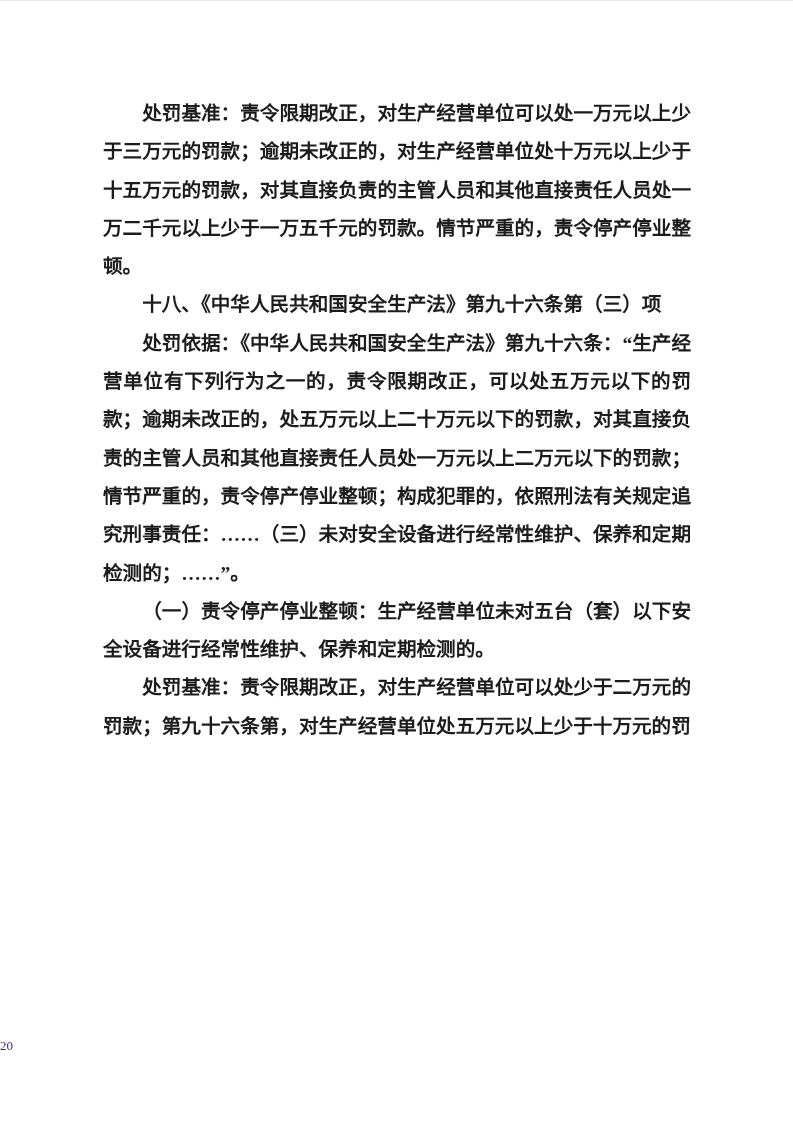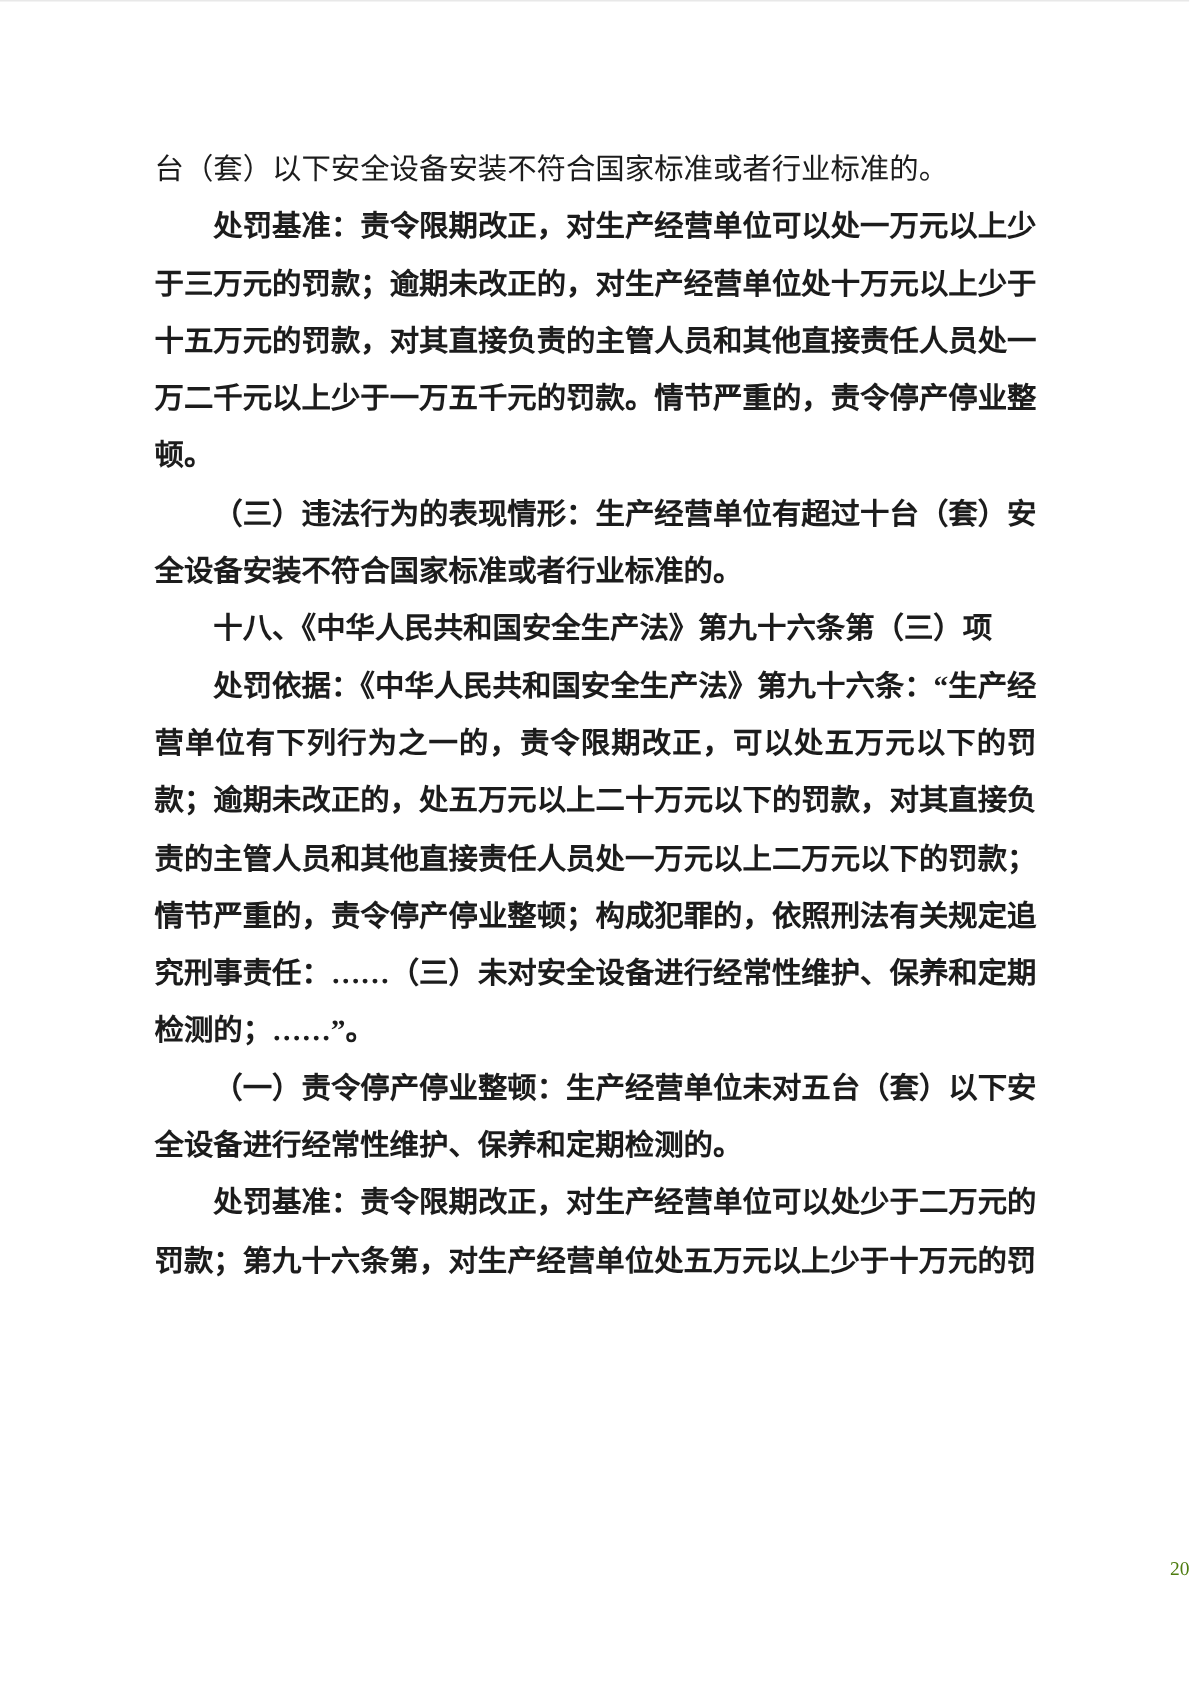--- a/index.html
+++ b/index.html
@@ -34,36 +34,34 @@
     letter-spacing: 0;
   }
   .para { margin: 0; }
   .indent { text-indent: 2em; font-weight: bold; }
   .heading { font-weight: bold; }
   .footer {
     position: absolute;
     top: 1037px;
     left: 0;
     width: 100%;
-    text-align: right;
+    text-align: left;
     font-size: 13px;
-    color: #4d7c0f;
+    color: #4c1d95;
     line-height: 18px;
   }
 </style>
 </head>
 <body>
 
 <div class="page">
   <div class="page-top-edge"></div>
 
   <div class="content">
-    <p class="para">台（套）以下安全设备安装不符合国家标准或者行业标准的。</p>
     <p class="para indent">处罚基准：责令限期改正，对生产经营单位可以处一万元以上少于三万元的罚款；逾期未改正的，对生产经营单位处十万元以上少于十五万元的罚款，对其直接负责的主管人员和其他直接责任人员处一万二千元以上少于一万五千元的罚款。情节严重的，责令停产停业整顿。</p>
-    <p class="para indent">（三）违法行为的表现情形：生产经营单位有超过十台（套）安全设备安装不符合国家标准或者行业标准的。</p>
     <p class="para indent heading">十八、《中华人民共和国安全生产法》第九十六条第（三）项</p>
     <p class="para indent">处罚依据：《中华人民共和国安全生产法》第九十六条：“生产经营单位有下列行为之一的，责令限期改正，可以处五万元以下的罚款；逾期未改正的，处五万元以上二十万元以下的罚款，对其直接负责的主管人员和其他直接责任人员处一万元以上二万元以下的罚款；情节严重的，责令停产停业整顿；构成犯罪的，依照刑法有关规定追究刑事责任：……（三）未对安全设备进行经常性维护、保养和定期检测的；……”。</p>
     <p class="para indent">（一）责令停产停业整顿：生产经营单位未对五台（套）以下安全设备进行经常性维护、保养和定期检测的。</p>
     <p class="para indent">处罚基准：责令限期改正，对生产经营单位可以处少于二万元的罚款；第九十六条第，对生产经营单位处五万元以上少于十万元的罚</p>
   </div>
 
   <div class="footer">20</div>
 </div>
 
 </body></html>

